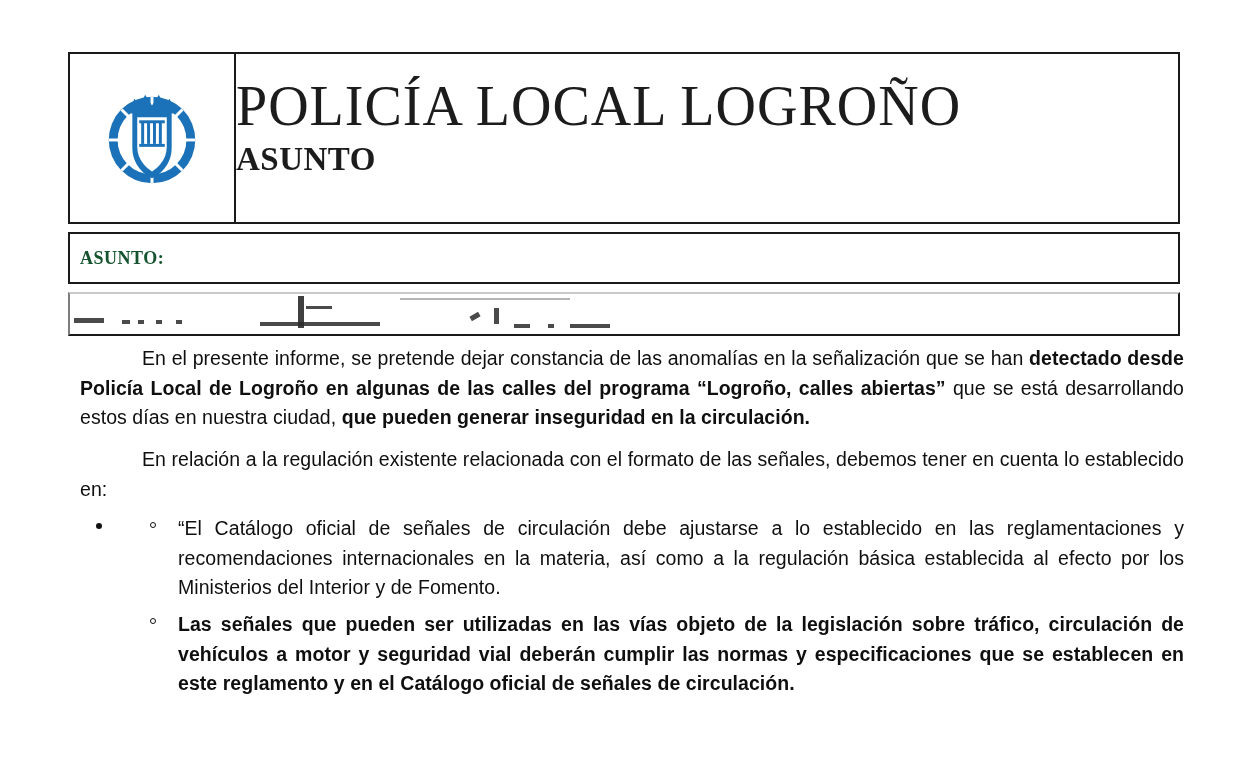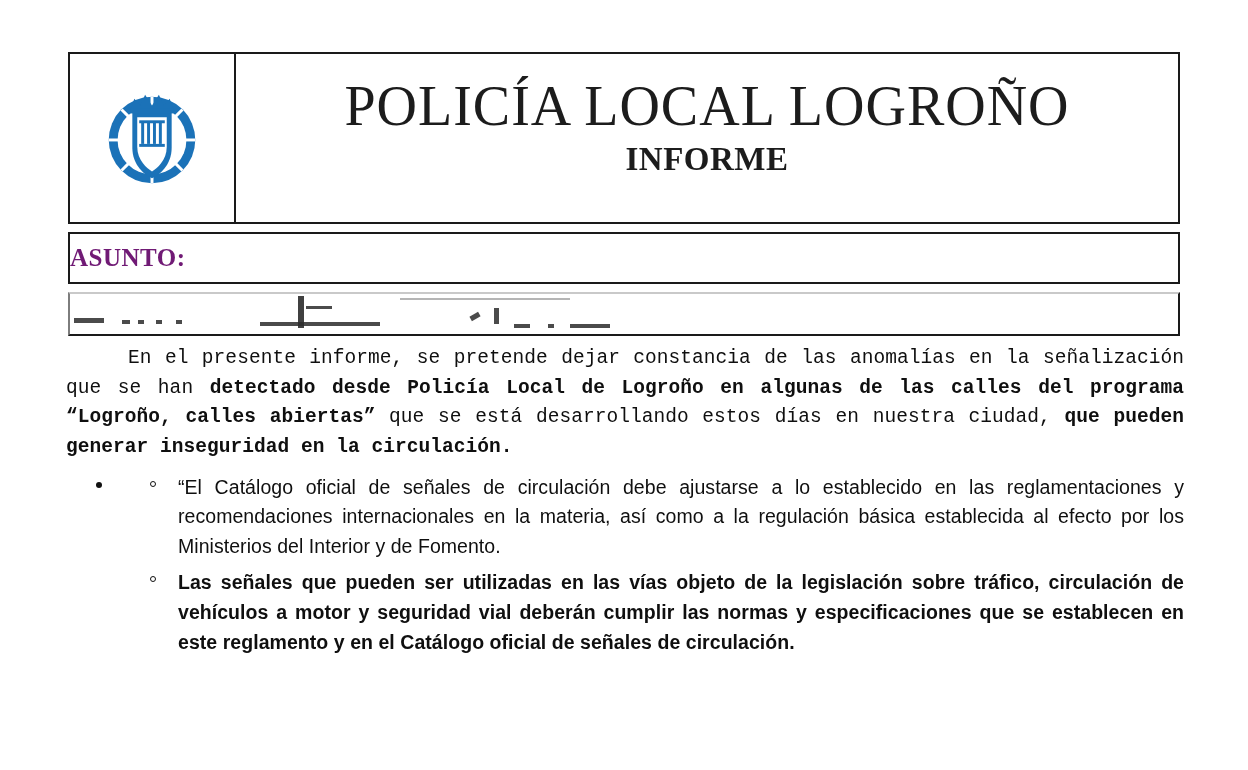--- a/index.html
+++ b/index.html
@@ -43,21 +43,20 @@
     justify-content: center;
   }
   .crest {
     width: 118px;
     height: 118px;
   }
   .title-cell {
     flex: 1;
     display: flex;
     flex-direction: column;
-    align-items: center;
     justify-content: center;
     padding-bottom: 20px;
   }
   .doc-title {
     font-family: "Liberation Serif", serif;
     font-size: 56px;
     line-height: 1.02;
     letter-spacing: 1px;
     color: #1c1c1c;
     font-weight: 400;
@@ -80,22 +79,23 @@
     width: 1112px;
     height: 52px;
     border: 2px solid #1a1a1a;
     box-sizing: border-box;
     display: flex;
     align-items: center;
   }
   .subject-label {
     font-family: "Liberation Serif", serif;
     font-weight: bold;
-    font-size: 25px;
-    color: #701a75;
+    font-size: 18px;
+    color: #14532d;
+    padding-left: 10px;
     width: 220px;
     letter-spacing: 0.5px;
   }
   .subject-value {
     font-family: "Liberation Serif", serif;
     font-weight: bold;
     font-size: 25px;
     color: #1a1a1a;
     letter-spacing: 0.2px;
     white-space: nowrap;
@@ -145,23 +145,22 @@
     position: absolute;
     left: 66px;
     top: 344px;
     width: 1118px;
     font-size: 19.5px;
     line-height: 1.52;
     color: #0f0f0f;
     letter-spacing: 0.05px;
   }
   .para {
-    margin: 0 0 10px 0;
+    margin: 0 0 10px 14px;
     text-align: justify;
-    font-family: Liberation Mono, monospace;
   }
   .para .indent { display: inline-block; width: 62px; }
   .b { font-weight: bold; }
 
   .para2 { margin-top: 12px; }
 
   
   ul.level1 {
     list-style: none;
     margin: 6px 0 0 0;
@@ -241,21 +240,21 @@
             <rect x="47" y="66" width="26" height="3"></rect>
           </g>
 
           <path d="M38 32 l4 -12 l6 7 l5 -11 l7 11 l7 -11 l5 11 l6 -7 l4 12 z" fill="#1b72b8"></path>
           <rect x="38" y="30" width="44" height="5" fill="#1b72b8"></rect>
         </g>
       </svg>
     </div>
     <div class="title-cell">
       <div class="doc-title">POLICÍA LOCAL LOGROÑO</div>
-      <div class="doc-subtitle">INFORME</div>
+      <div class="doc-subtitle">ASUNTO</div>
     </div>
   </div>
 
   <div class="subject-box">
     <div class="subject-label">ASUNTO:</div>
   </div>
 
   <div class="smudge-box">
     <div class="fade-top"></div>
     <span class="smudge-mark m1"></span>
@@ -271,20 +270,21 @@
     <span class="smudge-mark m11"></span>
     <span class="smudge-mark m12"></span>
     <span class="smudge-mark m13"></span>
     <span class="smudge-mark m14"></span>
   </div>
 
   <div class="body">
 
     <p class="para"><span class="indent"></span><span>En el presente informe, se pretende dejar constancia de las anomalías en la señalización que se han </span><span class="b">detectado desde Policía Local de Logroño en algunas de las calles del programa “Logroño, calles abiertas”</span><span> que se está desarrollando estos días en nuestra ciudad, </span><span class="b">que pueden generar inseguridad en la circulación.</span></p>
 
+    <p class="para para2"><span class="indent"></span><span>En relación a la regulación existente relacionada con el formato de las señales, debemos tener en cuenta lo establecido en:</span></p>
 
     <ul class="level1">
       <li>
         <span class="dot"></span>
 
         <ul class="level2">
           <li>
             <span class="circ"></span>
             <span>“El Catálogo oficial de señales de circulación debe ajustarse a lo establecido en las reglamentaciones y recomendaciones internacionales en la materia, así como a la regulación básica establecida al efecto por los Ministerios del Interior y de Fomento.</span>
           </li>

